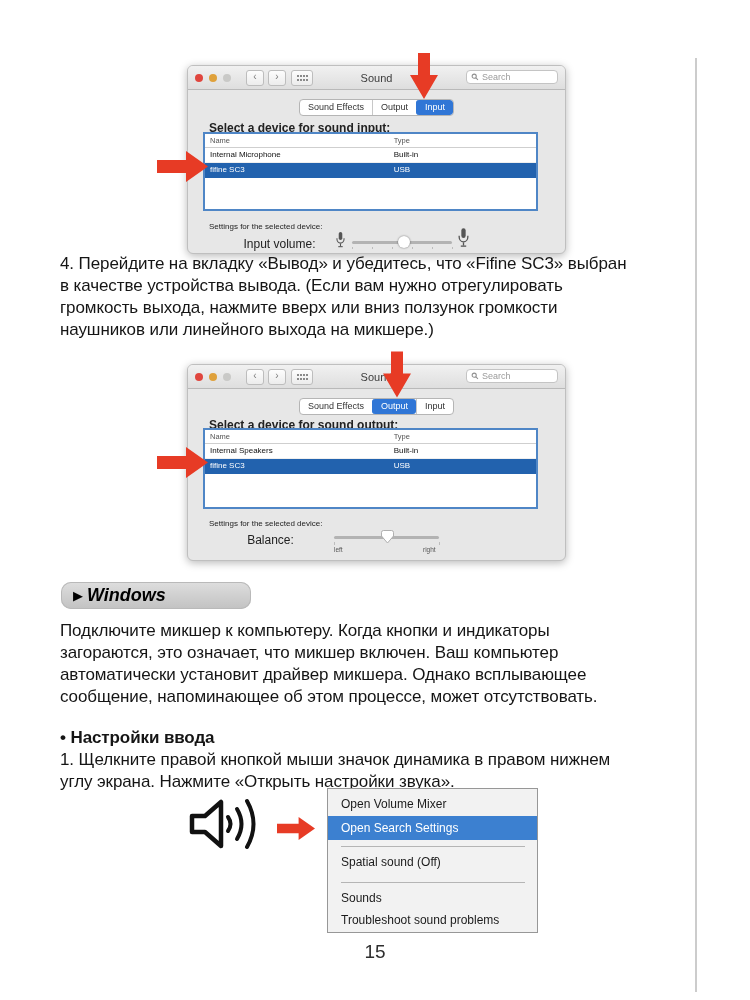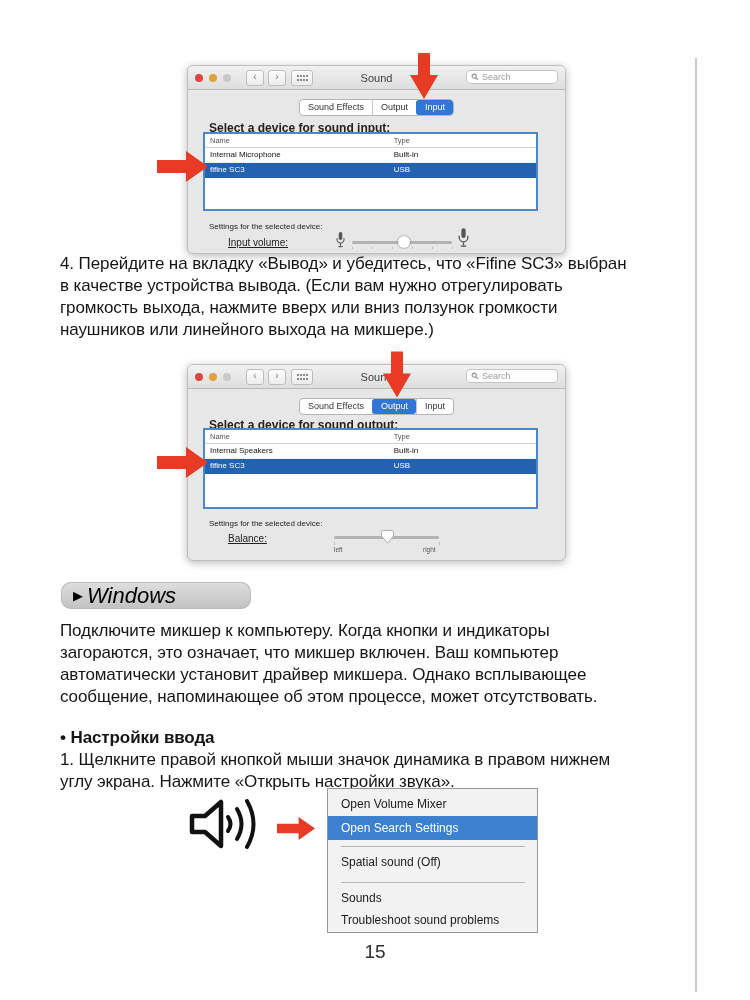--- a/index.html
+++ b/index.html
@@ -36,42 +36,42 @@
   .dev-table{position:absolute;left:15px;width:335px;background:#fff;border:2px solid #4f86c6;
              box-sizing:border-box;}
   .thead{position:relative;height:13px;line-height:13px;border-bottom:1px solid #cfcfcf;
          font-size:7.5px;color:#555;}
   .trow{position:relative;height:14px;line-height:14px;font-size:8px;color:#111;
         border-bottom:1px solid #efefef;}
   .trow.selected{background:#2262ae;color:#fff;border-bottom-color:#2262ae;}
   .cname{padding-left:5px;}
   .ctype{position:absolute;left:57%;top:0;}
   .settings-label{position:absolute;left:21px;font-size:8px;color:#222;}
-  .slider-label{position:absolute;font-size:10px;color:#222;text-align:left;text-decoration:underline;}
+  .slider-label{position:absolute;font-size:12px;color:#222;text-align:center;}
   .track{position:absolute;height:3px;background:#b3b3b3;border-radius:2px;}
   .thumb-round{position:absolute;top:-5px;left:52%;margin-left:-6px;width:12px;height:12px;
                background:#fff;border-radius:50%;box-shadow:0 0 2px rgba(0,0,0,.55);}
   .thumb-point{position:absolute;top:-6px;left:50%;margin-left:-6px;}
   .tick{position:absolute;top:6px;width:1px;height:2px;background:#bdbdbd;}
   .end-label{position:absolute;font-size:6.5px;color:#555;}
   .mic{position:absolute;}
 
   
   .arrowsvg{position:absolute;z-index:5;}
 
   
   .para{position:absolute;left:60px;font-size:17px;line-height:22px;color:#151515;
         letter-spacing:-0.1px;}
   .para.bold{font-weight:bold;}
   .badge{position:absolute;left:61px;top:582px;width:190px;height:27px;
          background:linear-gradient(#dedede,#c2c2c2);border-radius:10px;
          box-shadow:inset 0 0 0 1px #b9b9b9;display:flex;align-items:center;padding-left:12px;
          box-sizing:border-box;}
   .badge .tri{font-size:13px;color:#000;margin-right:4px;line-height:1;}
-  .badge .lbl{font-size:22px;font-weight:normal;font-style:italic;color:#000;}
+  .badge .lbl{font-size:18px;font-weight:bold;font-style:italic;color:#000;}
 
   
   .menu{position:absolute;left:327px;top:788px;width:211px;height:145px;background:#f2f2f2;
         border:1px solid #979797;box-sizing:border-box;font-size:12px;color:#1b1b1b;}
   .menu-item{height:22px;line-height:22px;padding-left:13px;}
   .menu-item.first{margin-top:4px;}
   .menu-hl{height:24px;line-height:24px;padding-left:13px;background:#3c80d0;color:#fff;margin-top:1px;}
   .menu-sep{height:1px;background:#b5b5b5;margin:6px 12px 4px 13px;}
   .menu-sep.s2{margin-top:9px;}
 

